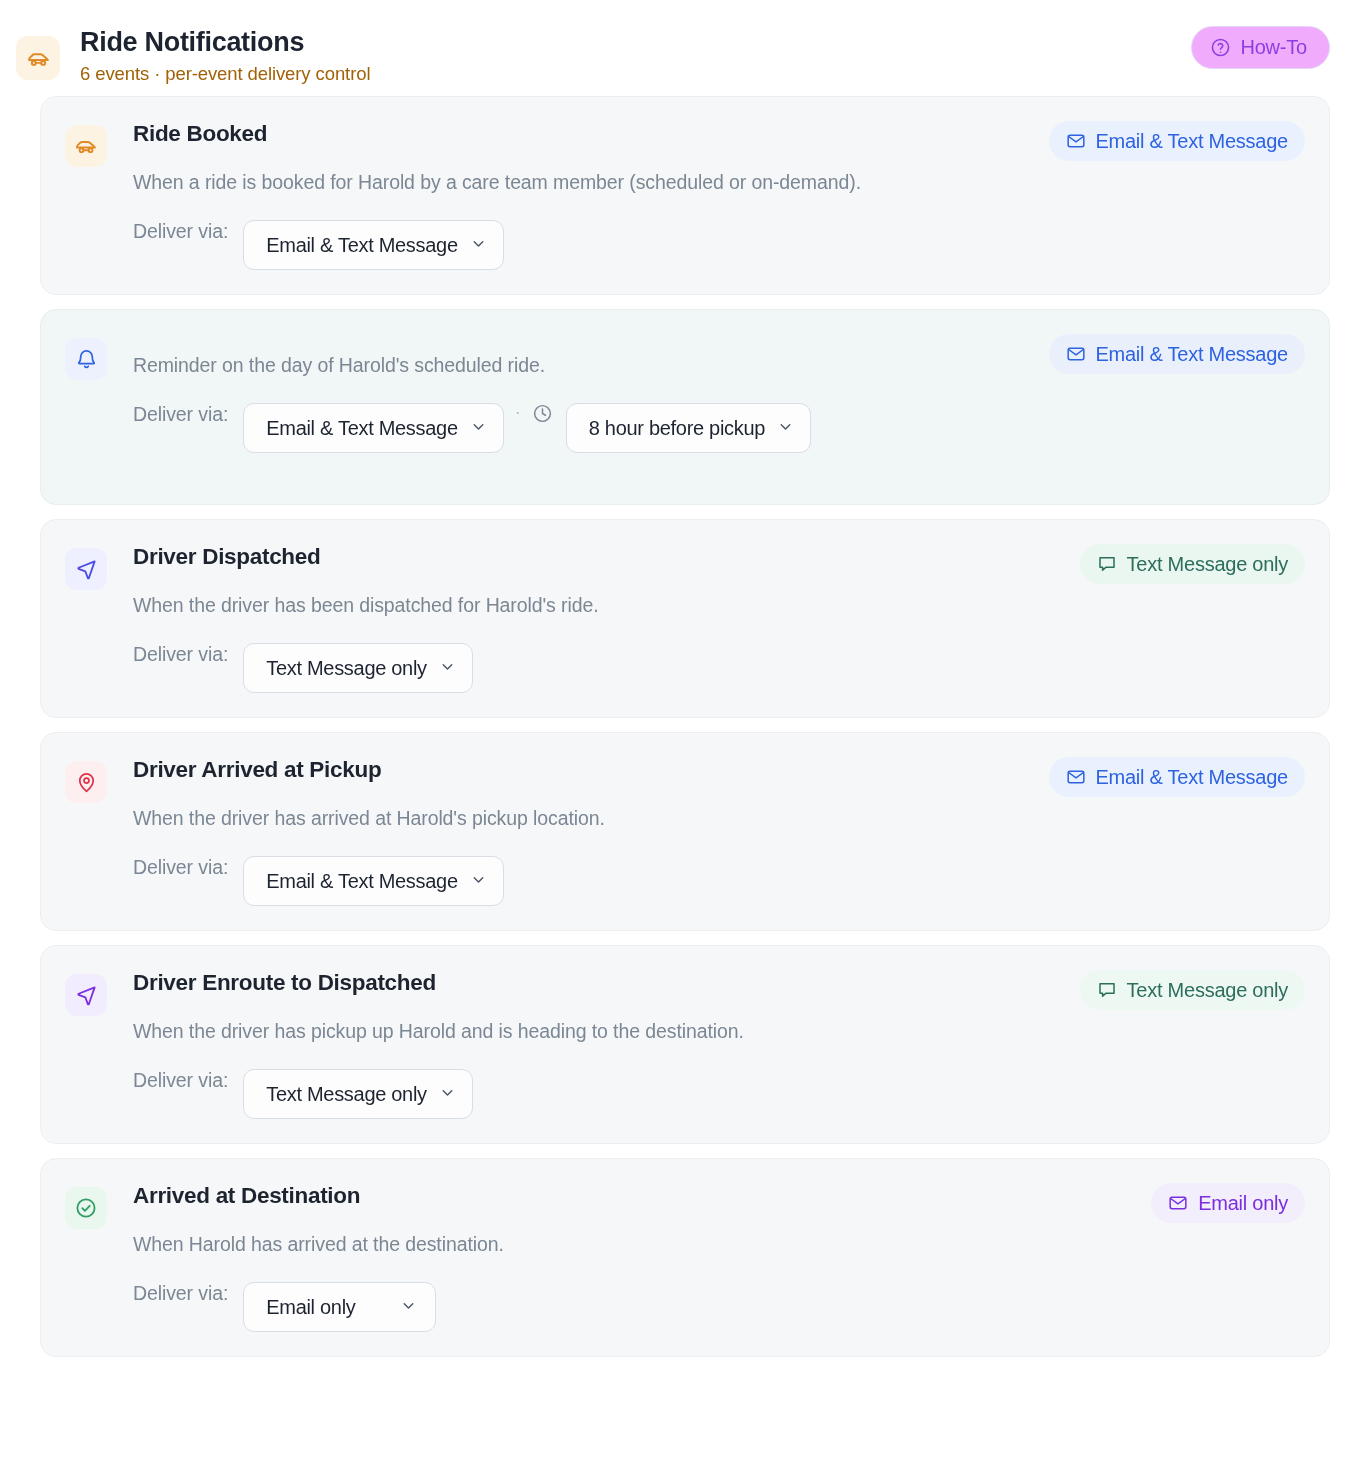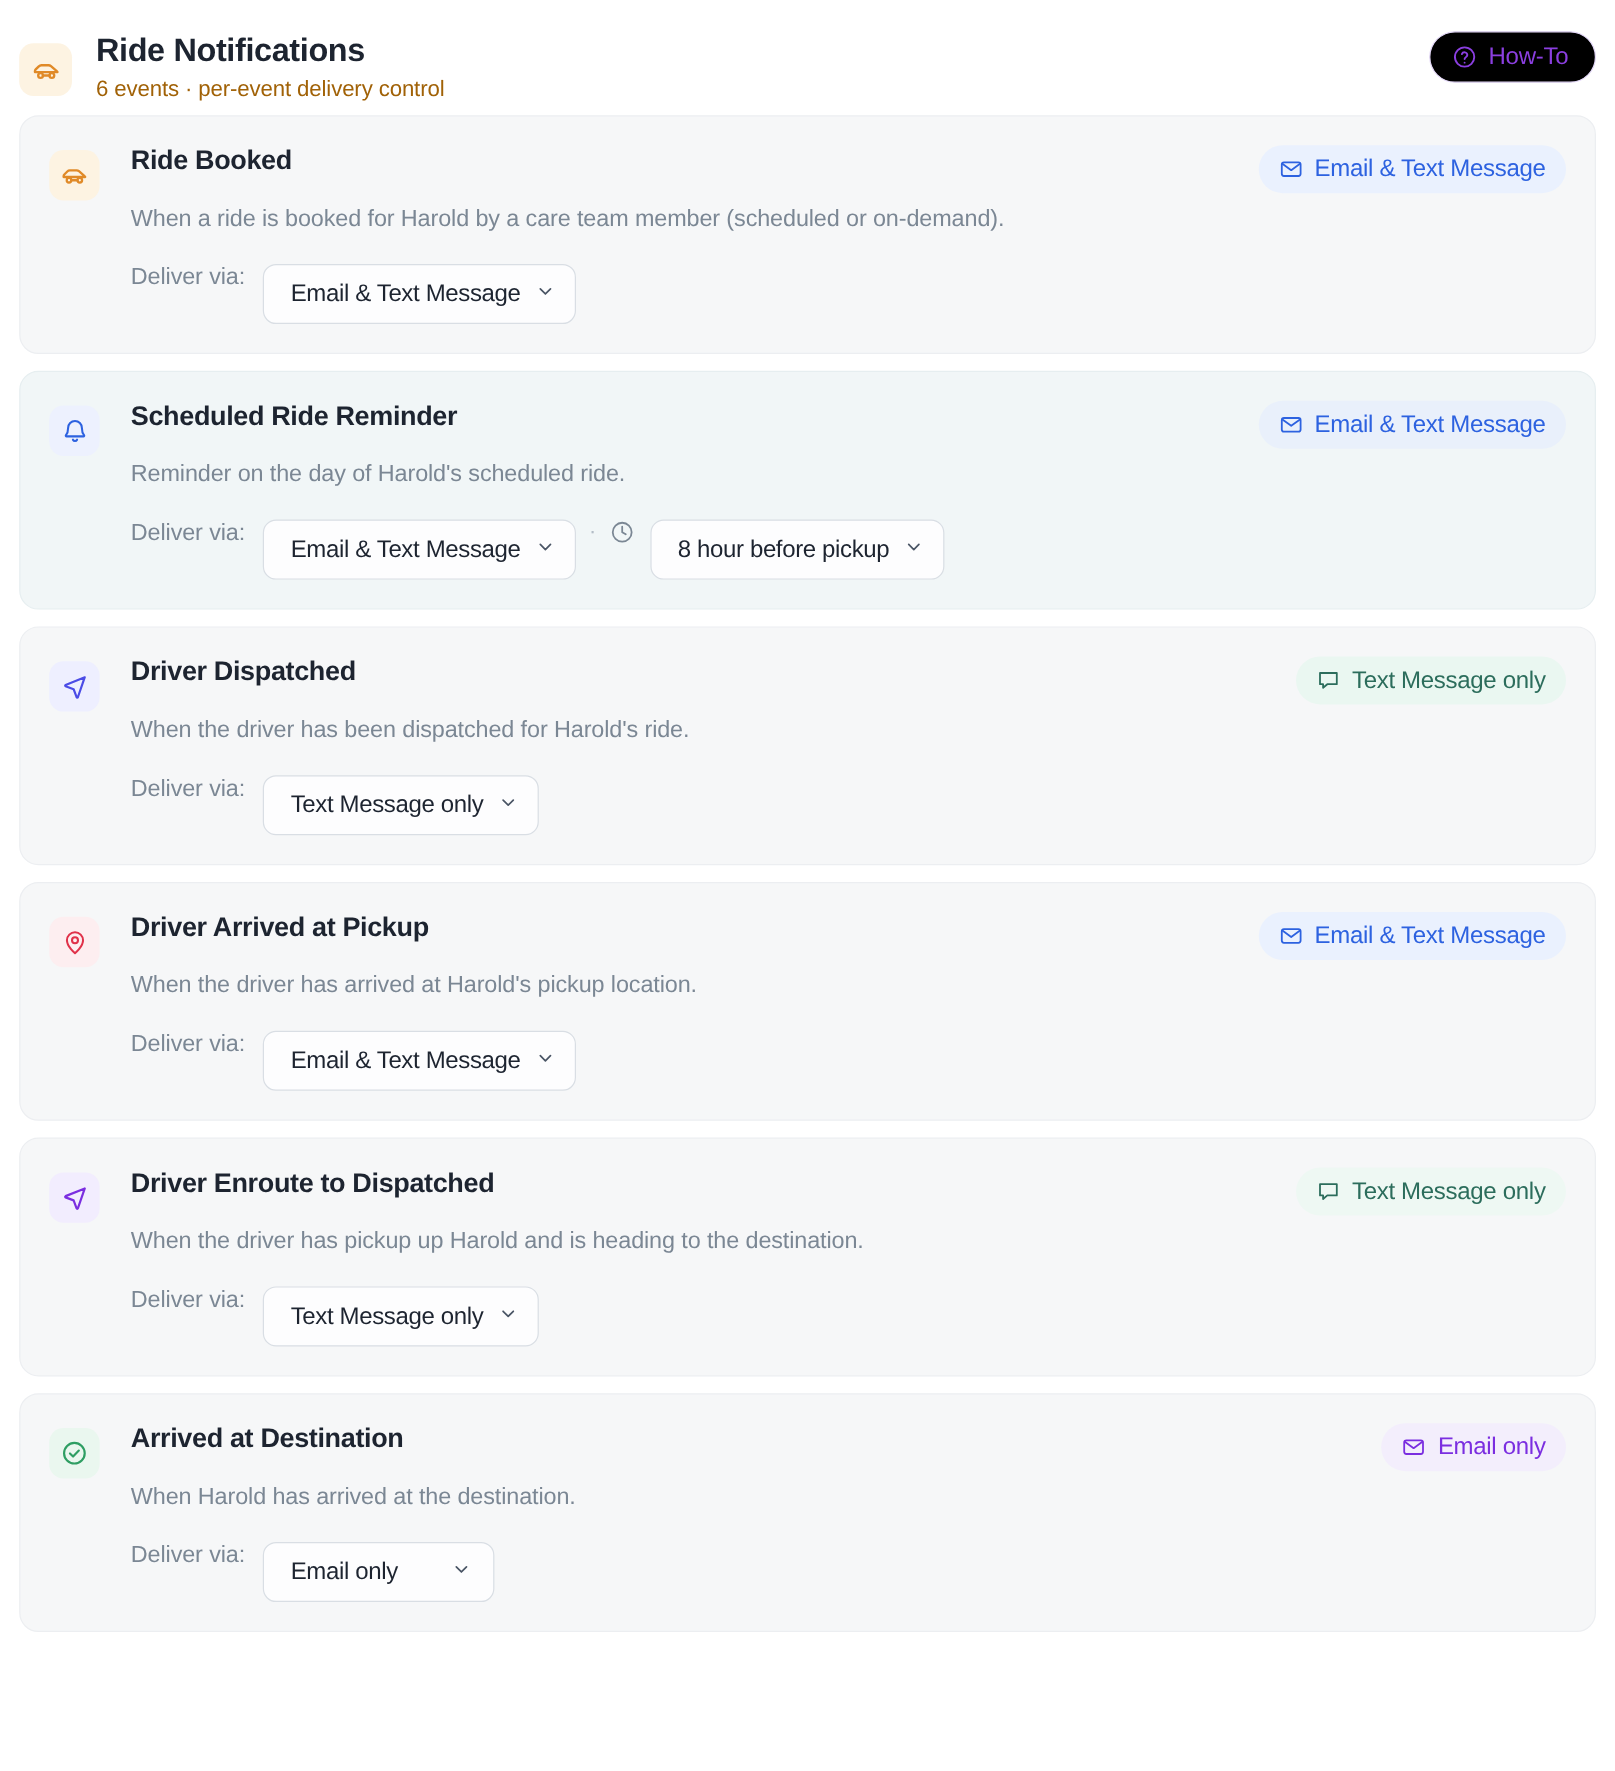--- a/index.html
+++ b/index.html
@@ -57,21 +57,21 @@
     margin-top: 2px;
     letter-spacing: -0.1px;
   }
   .howto {
     position: absolute;
     right: 0;
     top: 26px;
     display: flex;
     align-items: center;
     gap: 9px;
-    background: #000000;
+    background: #f0abfc;
     color: #8b3fe0;
     border: 1px solid #e4d8f8;
     border-radius: 999px;
     padding: 9px 22px 9px 18px;
     font-size: 20px;
     font-weight: 400;
     letter-spacing: -0.2px;
     cursor: pointer;
   }
   .howto svg { display: block; }
@@ -90,20 +90,21 @@
   .cards { display: flex; flex-direction: column; gap: 14px; }
 
   .card {
     position: relative;
     border: 1px solid #eceef1;
     border-radius: 16px;
     background: #f6f7f8;
     padding: 22px 24px 24px 24px;
     display: flex;
     min-height: 196px;
+    margin-left: 24px;
   }
   .card.tinted { background: #f1f6f7; border-color: #e6eef0; }
 
   .card-icon {
     width: 42px;
     height: 42px;
     border-radius: 12px;
     flex: none;
     display: flex;
     align-items: center;
@@ -266,21 +267,20 @@
     </div>
 
     <div class="card tinted">
       <div class="card-icon ic-blue">
         <svg width="23" height="23" viewBox="0 0 24 24" fill="none" stroke="#2d62e0" stroke-width="1.8" stroke-linecap="round" stroke-linejoin="round">
           <path d="M6 9a6 6 0 0 1 12 0c0 4.2 1.3 5.6 1.9 6.3.3.4 0 1-.5 1H4.6c-.5 0-.8-.6-.5-1C4.7 14.6 6 13.2 6 9z"></path>
           <path d="M10.2 19.2a2 2 0 0 0 3.6 0"></path>
         </svg>
       </div>
       <div class="card-body">
-        <div class="card-title">Scheduled Ride Reminder</div>
         <div class="card-desc">Reminder on the day of Harold's scheduled ride.</div>
         <div class="controls">
           <span class="deliver-label">Deliver via:</span>
           <div class="select">
             <span>Email &amp; Text Message</span>
             <span>
               <svg width="17" height="17" viewBox="0 0 24 24" fill="none" stroke="#4a5565" stroke-width="2" stroke-linecap="round" stroke-linejoin="round">
                   <path d="M6 9.5l6 6 6-6"></path>
                 </svg>
             </span>

